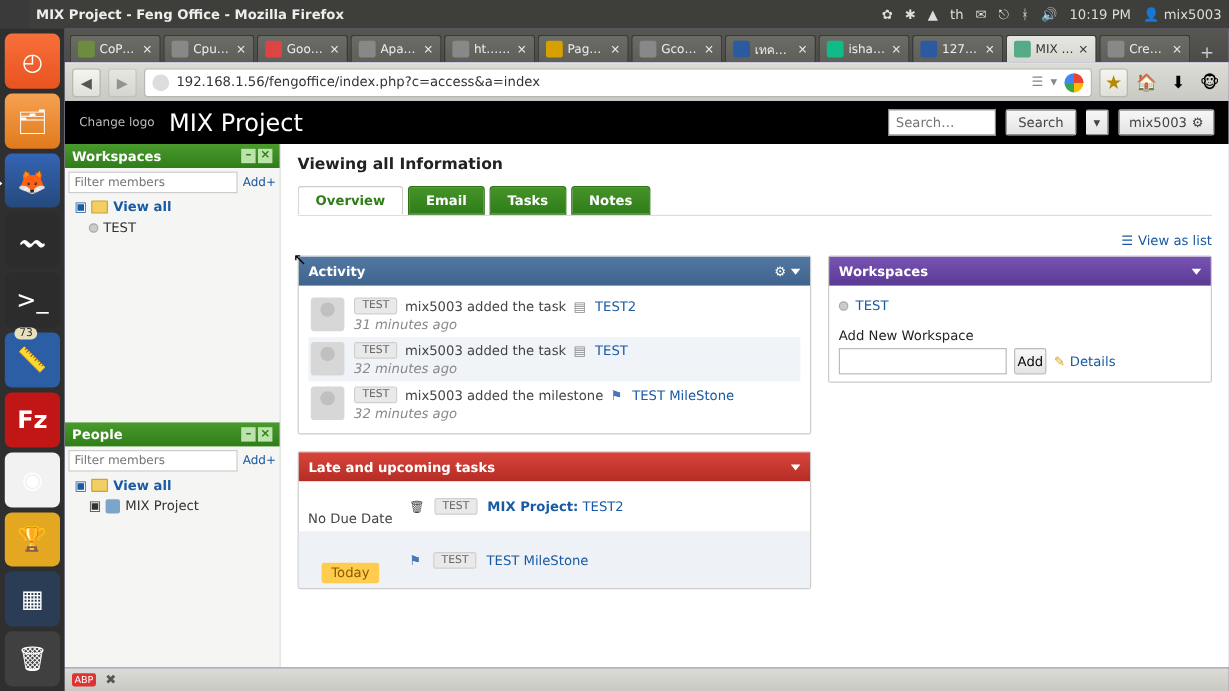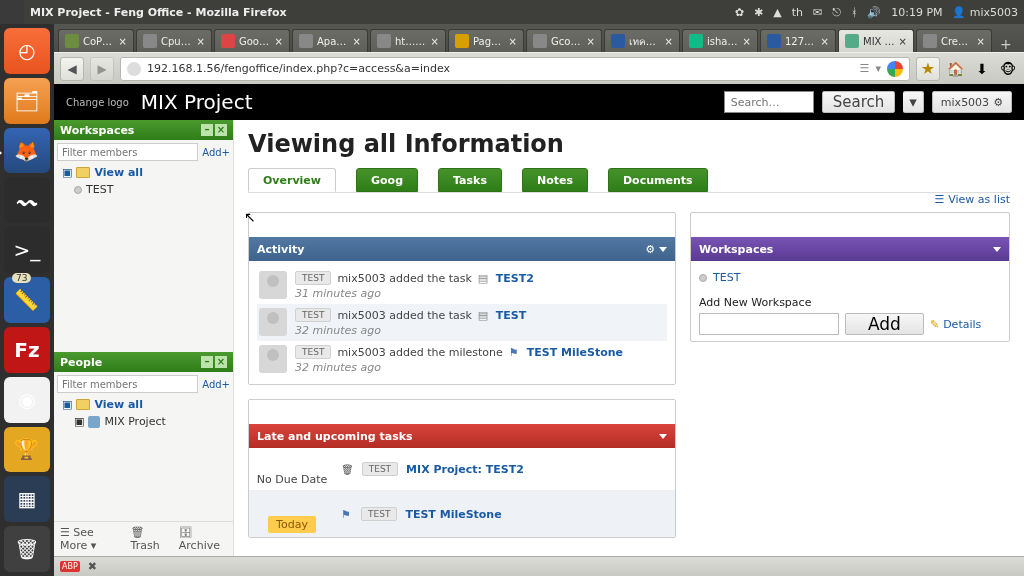--- a/index.html
+++ b/index.html
@@ -50,21 +50,21 @@
 .tbic{width:20px;height:20px;display:flex;align-items:center;justify-content:center;font-size:14px;}
 
 
 .page { flex:1; background:#fff; display:flex; flex-direction:column; overflow:hidden; }
 .blackbar { height:36px; background:#000; color:#fff; display:flex; align-items:center; justify-content:space-between; padding:0 12px; }
 .logoarea { display:flex; align-items:center; gap:12px; font-family: Georgia, serif; }
 .logoarea .cl { font-size:10px; color:#bbb; }
 .logoarea .pn { font-size:20px; }
 .topright { display:flex; align-items:center; gap:8px; }
 .topright input { width:90px; height:22px; border:1px solid #888; background:#fff; font-size:11px; padding:0 6px; }
-.topbtn { height:22px; background:linear-gradient(#f7f7f7,#e4e4e4); border:1px solid #bbb; font-size:15px; padding:0 10px; display:flex; align-items:center; color:#444; border-radius:2px; }
+.topbtn { height:22px; background:linear-gradient(#f7f7f7,#e4e4e4); border:1px solid #bbb; font-size:11px; padding:0 10px; display:flex; align-items:center; color:#444; border-radius:2px; }
 .topbtn.split{border-left:none;padding:0 6px;}
 .userpill { height:22px; background:linear-gradient(#f7f7f7,#e4e4e4); border:1px solid #bbb; color:#444; font-size:11px; padding:0 8px; display:flex; align-items:center; gap:4px; border-radius:2px; }
 
 
 .appbody { flex:1; display:flex; overflow:hidden; }
 .leftcol { width:180px; background:#f5f5f3; border-right:1px solid #ddd; display:flex; flex-direction:column; font-size:11px; }
 .panel { margin-bottom:4px; }
 .panelhead { height:20px; background:linear-gradient(#4a9a2e,#2f7d18); color:#fff; font-weight:bold; font-size:11px; display:flex; align-items:center; justify-content:space-between; padding:0 6px; }
 .panelhead .pctl{display:flex;gap:2px;}
 .pctl span{width:12px;height:12px;background:#bde3ac;color:#2f7d18;font-size:10px;display:flex;align-items:center;justify-content:center;line-height:1;}
@@ -73,66 +73,66 @@
 .addlink{color:#1a5aa3;font-size:10px;}
 .treeitem { padding:2px 6px 2px 20px; display:flex; align-items:center; gap:4px; color:#333; }
 .treeitem.va{padding-left:8px;color:#1a5aa3;font-weight:bold;}
 .fld{width:14px;height:11px;background:#f2cf63;border:1px solid #c9a437;border-radius:1px;}
 .dot{width:8px;height:8px;border-radius:50%;background:#ccc;border:1px solid #aaa;}
 .peoplepanel{margin-top:150px;}
 .pplicn{width:12px;height:12px;background:#7aa6cc;border-radius:2px;}
 .leftfoot{margin-top:auto;border-top:1px solid #ddd;padding:4px 6px;display:flex;gap:10px;color:#555;}
 
 .maincol { flex:1; padding:10px 14px; overflow:auto; background:#fff; position:relative; }
-.maincol h2 { font-size:24px; font-weight:bold; color:#222; margin-bottom:10px; }
-.tabs { display:flex; gap:20px; border-bottom:1px solid #ddd; }
+.maincol h2 { font-size:13px; font-weight:bold; color:#222; margin-bottom:10px; }
+.tabs { display:flex; gap:4px; border-bottom:1px solid #ddd; margin-bottom:14px; }
 .tab { height:24px; padding:0 14px; color:#fff; font-size:11px; font-weight:bold; display:flex; align-items:center; border-radius:3px 3px 0 0; border:1px solid #2e7217; background:linear-gradient(#46932a,#2f7d18); }
 .tab.active{ background:#fff; color:#2f7d18; border:1px solid #ccc; border-bottom-color:#fff; }
 
 .twocol{display:flex;gap:14px;}
 .colL{flex:1;min-width:0;}
 .colR{width:320px;}
 
 .card { border:1px solid #ccc; border-radius:2px; margin-bottom:14px; background:#fff; }
-.cardhead { height:24px; display:flex; align-items:center; justify-content:space-between; padding:0 8px; font-size:11px; font-weight:bold; color:#fff;margin-top:24px; }
+.cardhead { height:24px; display:flex; align-items:center; justify-content:space-between; padding:0 8px; font-size:11px; font-weight:bold; color:#fff; }
 .cardhead.activity{background:linear-gradient(#5178a3,#3f638c);}
 .cardhead.late{background:linear-gradient(#d9443b,#b42d25);}
 .cardhead.ws{background:linear-gradient(#7853b4,#5a3a93);}
 .cardhead .gear{display:flex;gap:4px;align-items:center;font-size:11px;}
 .trgd{width:0;height:0;border-left:4px solid transparent;border-right:4px solid transparent;border-top:5px solid #fff;}
 
 .cardbody{padding:6px 8px;font-size:11px;color:#444;}
 .arow{display:flex;align-items:flex-start;gap:8px;padding:4px 2px;}
 .arow.alt{background:#f0f4f8;}
 .avatar{width:28px;height:28px;background:#d7d7d7;border-radius:3px;flex:0 0 28px;position:relative;}
 .avatar::after{content:"";position:absolute;top:4px;left:8px;width:12px;height:12px;background:#c0c0c0;border-radius:50%;}
 .atext{display:flex;flex-direction:column;gap:2px;}
 .atext .l1{display:flex;align-items:center;gap:6px;}
 .pill{background:#e9e9e9;color:#666;font-size:9px;padding:1px 6px;border-radius:2px;border:1px solid #d0d0d0;}
-.tasklink{color:#1a5aa3;font-weight:bold;}
+.tasklink{color:#1a5aa3;font-weight:normal;}
 .tinyico{width:12px;height:12px;display:inline-block;}
 .note-ico::before{content:"▤";color:#888;font-size:11px;}
 .flag-ico::before{content:"⚑";color:#4a76b8;font-size:11px;}
 .dim{color:#888;font-style:italic;}
 
 .taskrow{display:flex;align-items:center;gap:8px;padding:4px 2px;border-top:1px solid #eee;}
 .taskrow.first{border-top:none;}
 .taskrow .datecell{width:82px;text-align:center;margin-top:21px;}
 .taskrow.today{background:#eef2f7;}
 .todaylbl{background:#ffcc4d;color:#8a5a00;padding:2px 8px;border-radius:2px;display:inline-block;}
 
 .viewaslist{float:right;color:#1a5aa3;font-size:11px;display:flex;align-items:center;gap:4px;margin-bottom:6px;}
 .trashi::before{content:"🗑";font-size:10px;}
 
 .wslist{padding:4px 0;}
 .wslist .itm{display:flex;gap:6px;align-items:center;color:#1a5aa3;}
 .addws{margin-top:8px;font-weight:normal;color:#222;}
 .addwsrow{display:flex;gap:6px;margin-top:4px;align-items:center;}
 .addwsrow input{height:22px;width:140px;border:1px solid #bbb;}
-.addbtn{height:22px;padding:0 22px;background:linear-gradient(#f7f7f7,#e4e4e4);border:1px solid #bbb;border-radius:2px;font-size:17px;}
+.addbtn{height:22px;padding:0 2px;background:linear-gradient(#f7f7f7,#e4e4e4);border:1px solid #bbb;border-radius:2px;font-size:11px;}
 .details{color:#1a5aa3;display:flex;align-items:center;gap:4px;}
 .pencil::before{content:"✎";color:#d6a100;}
 
 .footer{height:22px;border-top:1px solid #ddd;background:#f5f5f3;display:flex;justify-content:space-between;align-items:center;padding:0 10px;font-size:10px;color:#666;}
 .footer .pb a{color:#1a5aa3;}
 
 
 .ffstatus{height:20px;background:linear-gradient(#dcdcd7,#c9c9c3);border-top:1px solid #aaa;display:flex;align-items:center;gap:8px;padding:0 6px;font-size:11px;color:#555;}
 .abp{background:#d33;color:#fff;font-size:8px;padding:1px 2px;border-radius:2px;}
 
@@ -306,35 +306,29 @@
                 </span>
             </div>
             <div class="filterrow">
               <input placeholder="Filter members" style="">
               <span class="addlink">Add+</span>
             </div>
             <div class="treeitem va">▣ <span class="fld"></span><span>View all</span></div>
             <div class="treeitem">▣ <span class="pplicn"></span><span>MIX Project</span></div>
           </div>
 
-          <div class="leftfoot">
-            <span>☰ <span>See More</span> ▾</span>
-            <span>🗑 <span>Trash</span></span>
-            <span>🗄 <span>Archive</span></span>
-          </div>
         </div>
 
         <div class="maincol">
           <h2>Viewing all Information</h2>
           <div class="tabs" id="ctabs">
               <div class="tab active">Overview</div>
-              <div class="tab">Goog</div>
+              <div class="tab">Email</div>
               <div class="tab">Tasks</div>
               <div class="tab">Notes</div>
-              <div class="tab">Documents</div>
             </div>
           <div class="viewaslist">
               <span>☰</span>
               <span>View as list</span>
             </div>
           <div style="clear:both"></div>
 
           <div class="twocol">
             <div class="colL">
               <div class="card">

